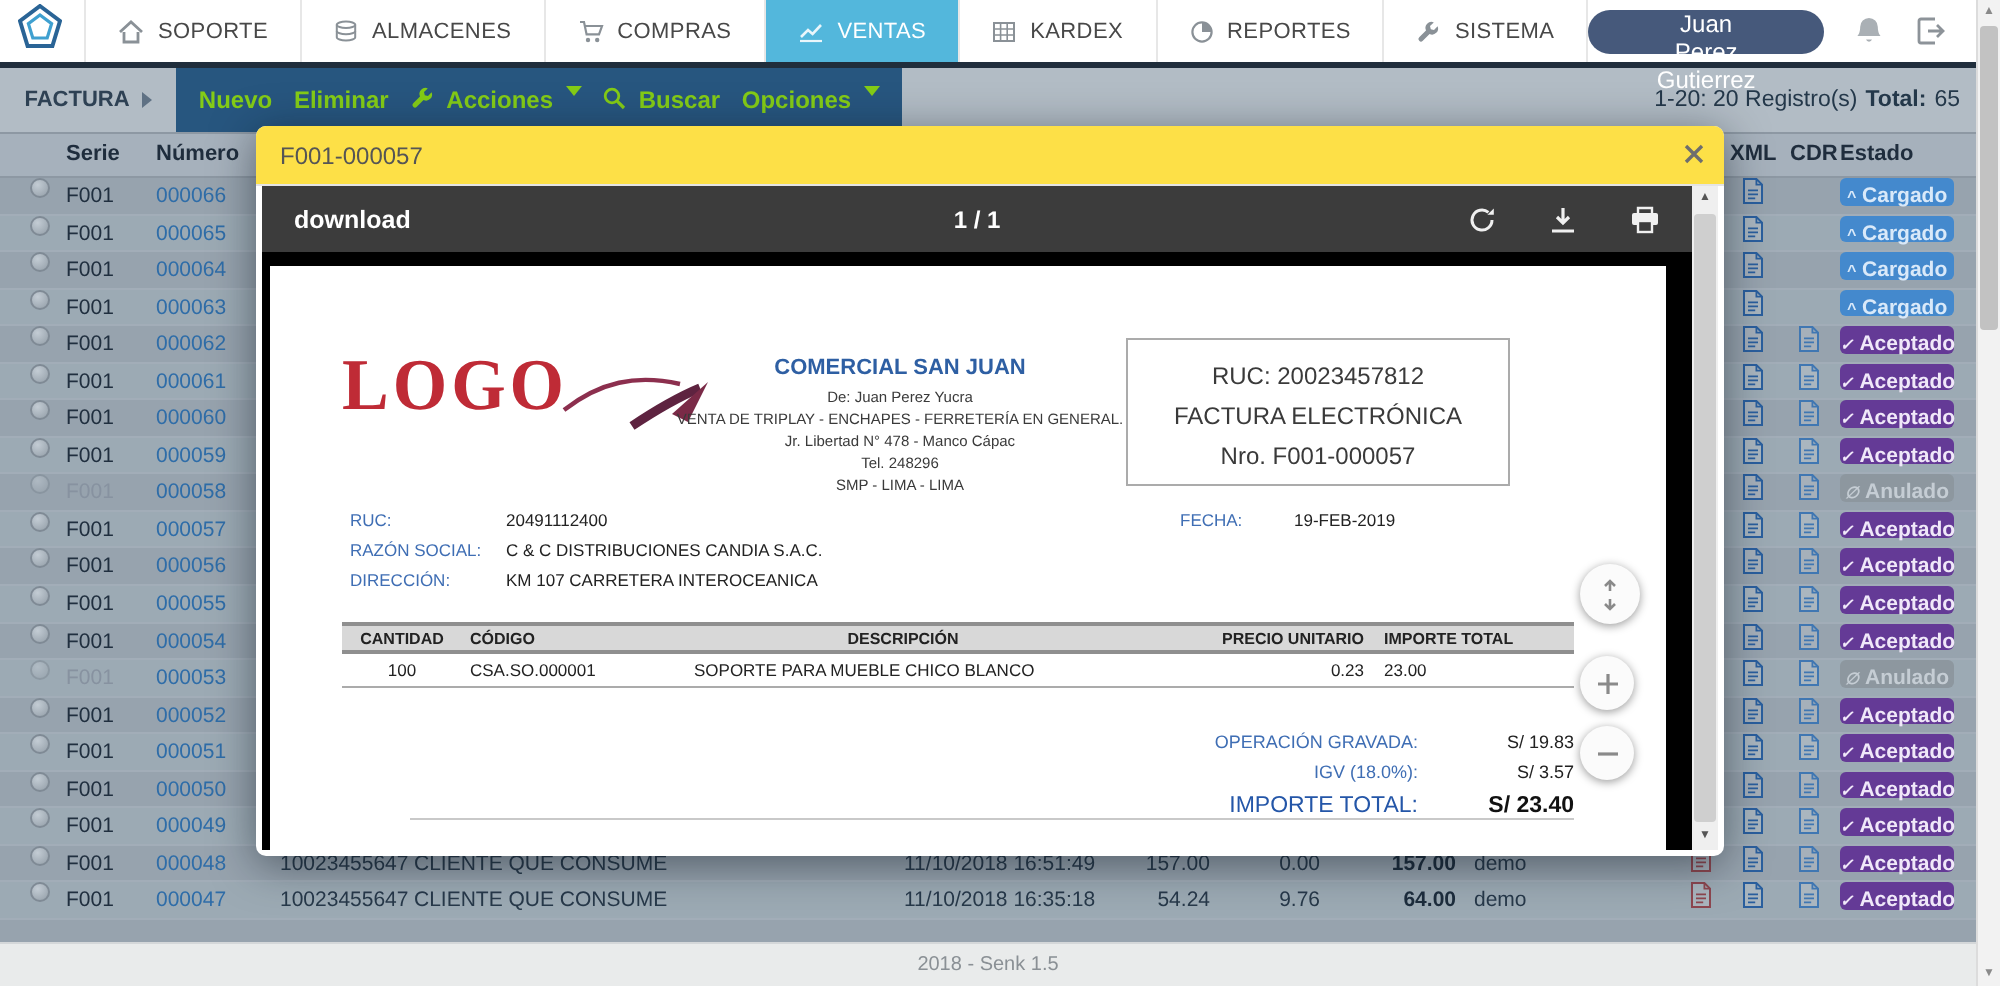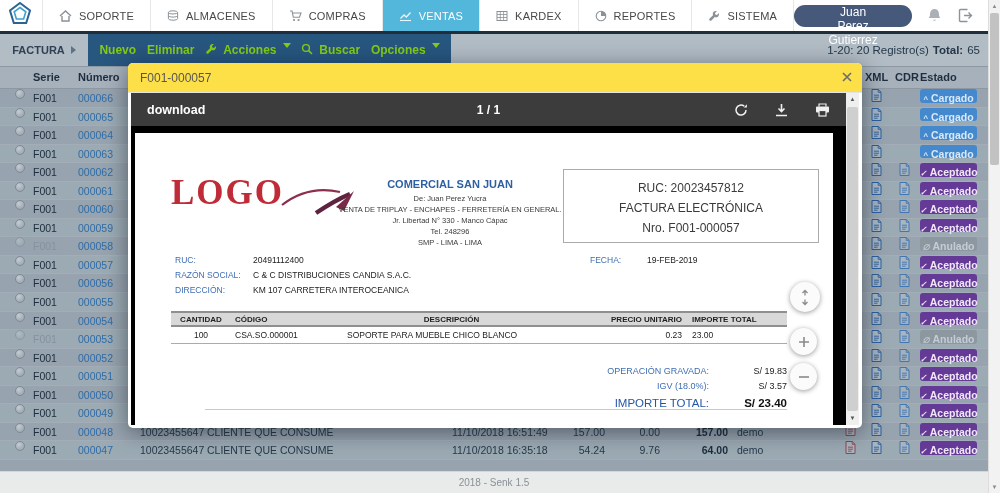--- a/index.html
+++ b/index.html
@@ -88,21 +88,21 @@
 #fit-btn{left:659px;top:189px;width:30px;height:30px}
 #zoom-in-btn{left:659px;top:235px;width:27px;height:27px}
 #zoom-out-btn{left:659px;top:270px;width:27px;height:27px}
 
 
 #inv-logo{position:absolute;left:36px;top:40px;display:flex;align-items:flex-start}
 #inv-logo-text{font-family:"Liberation Serif",serif;font-weight:bold;font-size:35px;letter-spacing:2px;color:#bf2b36;transform:scaleY(1.04)}
 #company{position:absolute;left:165px;top:46px;width:300px;text-align:center}
 #company .c-name{font-size:11px;font-weight:bold;color:#2e5fa3;margin-bottom:3px}
 #company div{font-size:7.5px;color:#3a3a3a;line-height:11px}
-#doc-box{position:absolute;left:428px;top:36px;width:256px;height:74px;border:1px solid #ababab;text-align:center;padding-top:8px}
+#doc-box{position:absolute;left:428px;top:36px;width:192px;height:74px;border:1px solid #ababab;text-align:center;padding-top:8px}
 #doc-box div{font-size:12px;color:#3a3a3a;line-height:20px}
 .inv-label{color:#3f6eb4;font-size:8.5px;position:absolute}
 .inv-val{color:#222;font-size:8.5px;position:absolute}
 #items-table{position:absolute;left:36px;top:178px;width:616px}
 #items-head{display:flex;background:#d8d8d8;border-top:2px solid #8f8f8f;border-bottom:2px solid #8f8f8f;height:16px;align-items:center;font-size:8px;font-weight:bold;color:#222}
 .it-row{display:flex;height:17px;align-items:center;font-size:8.5px;color:#222;border-bottom:1px solid #ababab}
 .col-cant{width:60px;text-align:center}
 .col-cod{width:110px;padding-left:4px}
 .col-desc{flex:1;padding-left:6px}
 #items-head .col-desc{text-align:center;padding-left:0}
@@ -873,21 +873,21 @@
         <span style="margin:8px 0 0 -4px"><svg width="78" height="44" viewBox="0 0 78 44">
               <path d="M2 24 C 20 10 38 6 60 11" stroke="#8c2f4e" stroke-width="2.2" fill="none"></path>
               <path d="M36 32 C 48 24 58 18 70 13" stroke="#5e2340" stroke-width="4.5" fill="none"></path>
               <path d="M56 26 74 10 64 30 Z" fill="#7a2a47"></path>
             </svg></span>
       </div>
       <div id="company">
         <div class="c-name">COMERCIAL SAN JUAN</div>
         <div>De: Juan Perez Yucra</div>
         <div>VENTA DE TRIPLAY - ENCHAPES - FERRETERÍA EN GENERAL.</div>
-        <div>Jr. Libertad N° 330 - Manco Cápac</div>
+        <div>Jr. Libertad N° 478 - Manco Cápac</div>
         <div>Tel. 248296</div>
         <div>SMP - LIMA - LIMA</div>
       </div>
       <div id="doc-box">
         <div>RUC: 20023457812</div>
         <div>FACTURA ELECTRÓNICA</div>
         <div>Nro. F001-000057</div>
       </div>
 
       <span class="inv-label" style="left:40px;top:122px">RUC:</span>

